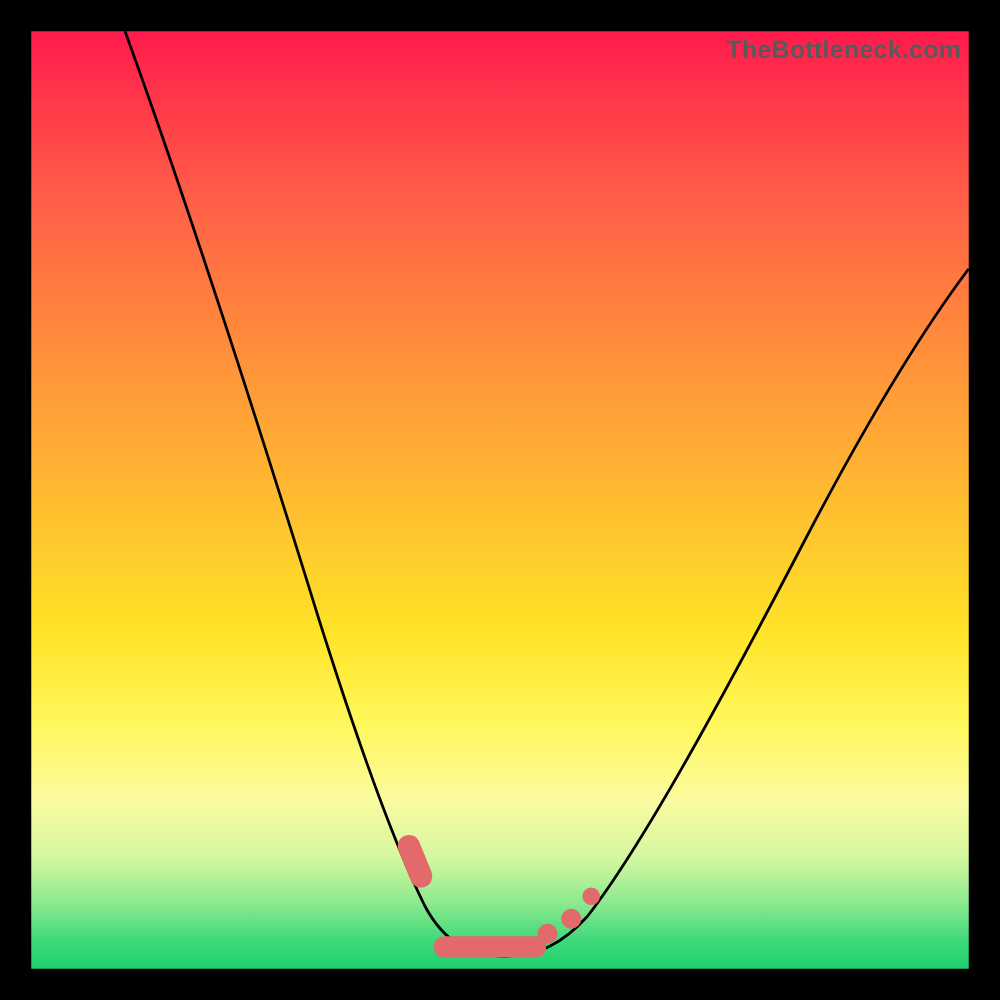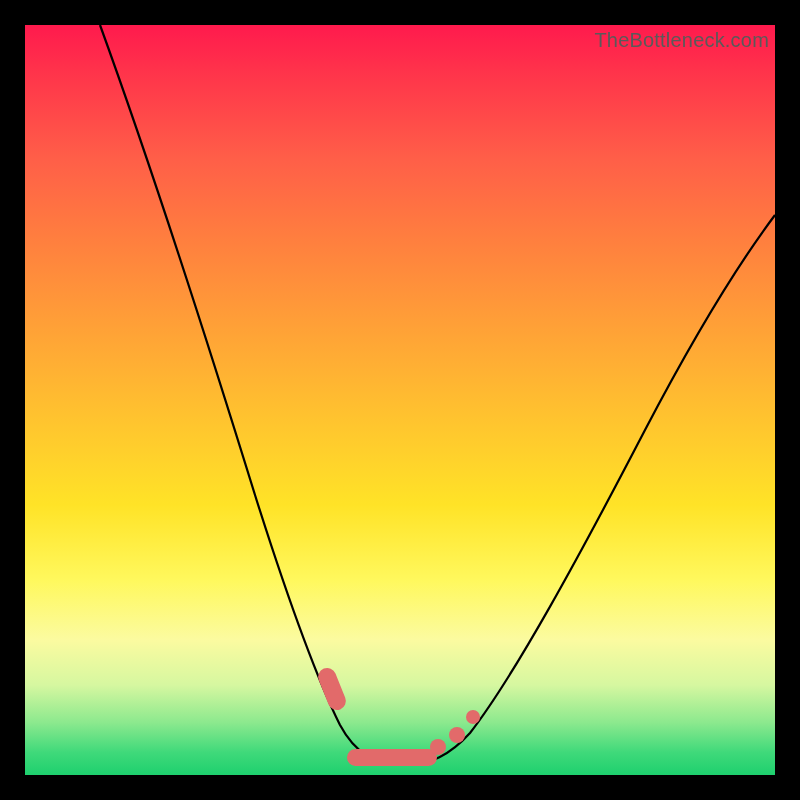--- a/index.html
+++ b/index.html
@@ -39,21 +39,21 @@
       #8ce98e 93%,
       #3fd97a 97%,
       #1ed06e 100%
     );
   }
   .watermark {
     position: absolute;
     top: 4px;
     right: 6px;
     font-size: 20px;
-    font-weight: 400;
+    font-weight: 700;
     color: #5a5a5a;
     letter-spacing: 0.2px;
     user-select: none;
   }
   svg.curve {
     position: absolute;
     left: 0;
     top: 0;
     width: 750px;
     height: 750px;

